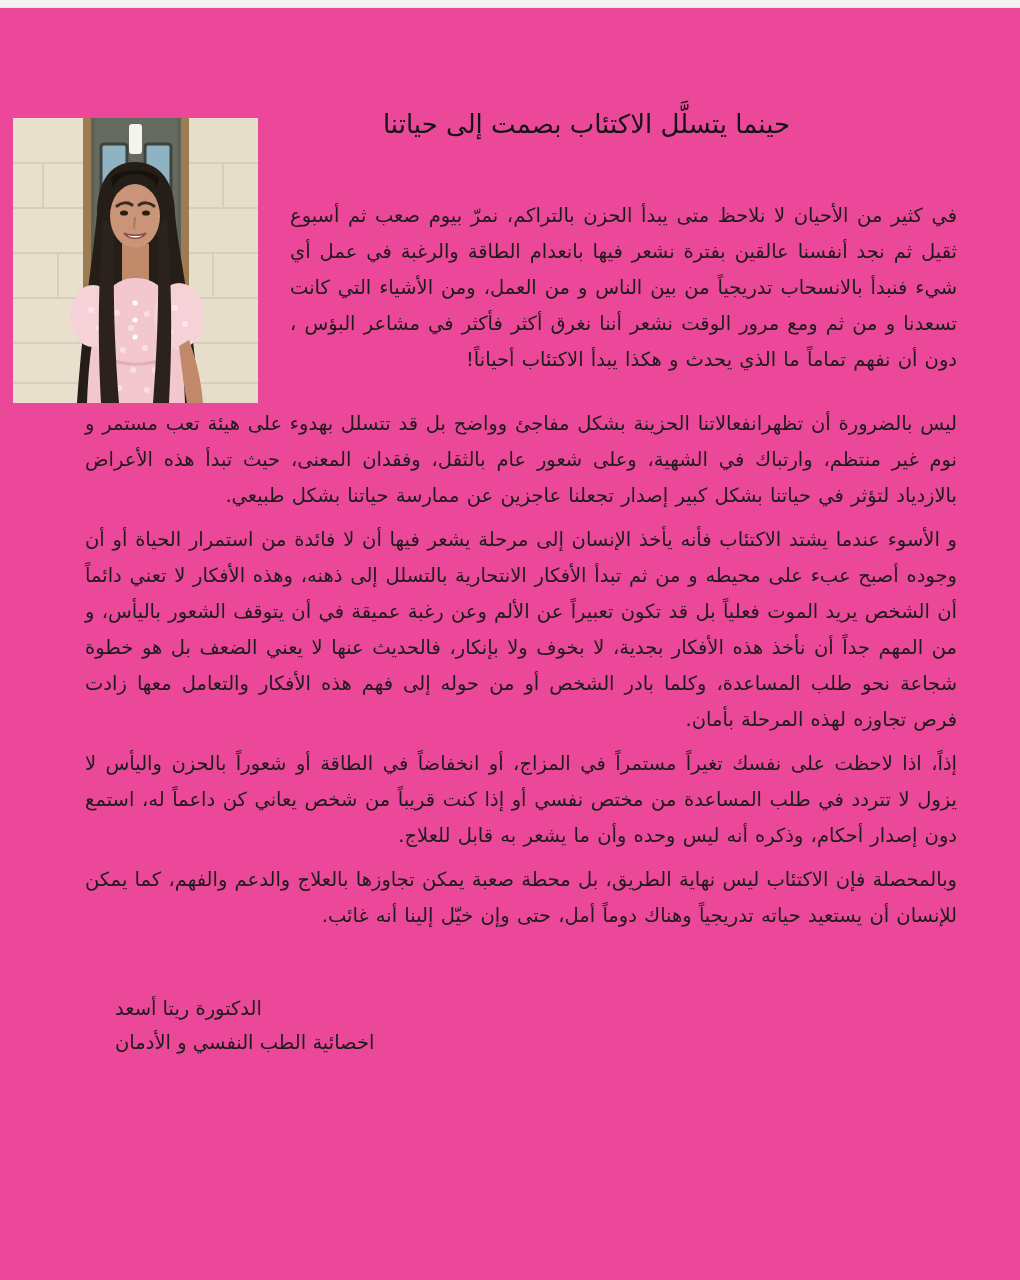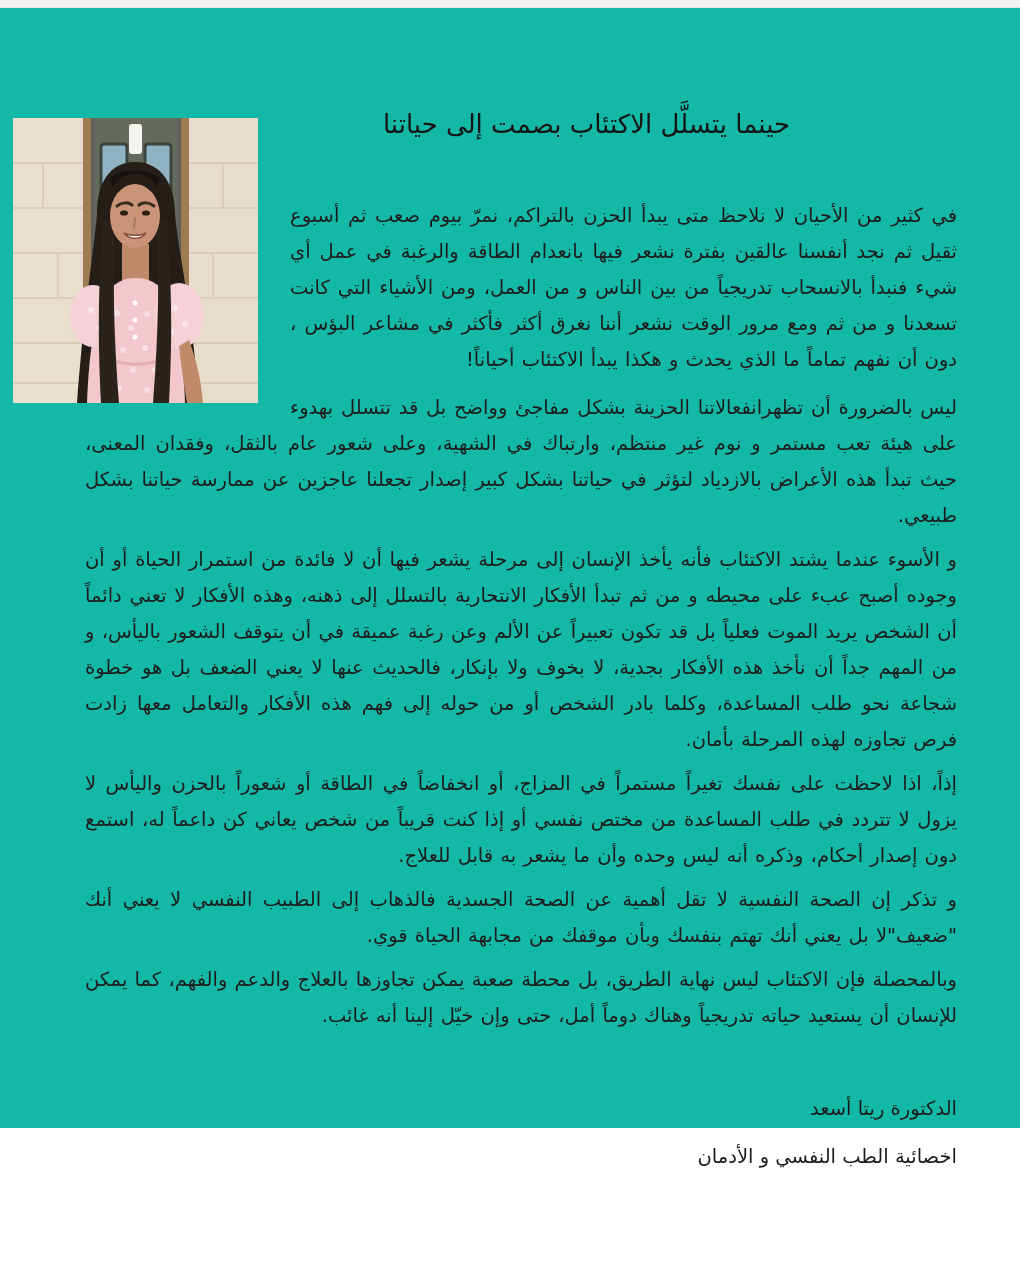--- a/index.html
+++ b/index.html
@@ -3,21 +3,21 @@
 <meta charset="utf-8">
 <style>
   * { box-sizing: border-box; margin: 0; padding: 0; }
   html, body {
     width: 1020px; height: 1280px;
     background: #ffffff;
     font-family: "DejaVu Sans", sans-serif;
     color: #1c1c1c;
     overflow: hidden;
   }
-  .page { position: relative; width: 1020px; height: 1128px; background:#14b8a6; }
+  .page { position: relative; width: 1020px; height: 1280px; background:#ec4899; }
   .top-bar {
     width: 100%; height: 8px;
     background: #f1f2f1;
     border-bottom: 1px solid #e4e5e4;
   }
   .content {
     margin: 0 63px 0 85px;
     direction: rtl;
     font-size: 19.5px;
     line-height: 36px;
@@ -38,29 +38,29 @@
     line-height: 40px;
     transform: translateX(-37px);
     color: #141414;
   }
   p.para {
     text-align: justify;
     text-align-last: right;
     margin: 0 0 8px 0;
     word-spacing: 1px;
   }
-  p.p-first { margin-bottom: 12px; }
+  p.p-first { margin-bottom: 28px; }
   .signature {
     margin-top: 58px;
     direction: rtl;
     text-align: left;
     padding-left: 30px;
     font-size: 19.5px;
   }
-  .signature .sig-line { margin-bottom: 14px; line-height: 34px; text-align: right; }
+  .signature .sig-line { line-height: 34px; }
 </style>
 </head>
 <body>
 
 <div class="page">
   <div class="top-bar"></div>
 
   <div class="content">
 
     <figure class="photo">
@@ -156,21 +156,20 @@
         <path d="M111 115 C116 122 128 122 133 115 C128 118 116 118 111 115 Z" fill="#ffffff" stroke="#8d4f43" stroke-width="1.5"></path>
       </svg>
     </figure>
 
     <h1 class="title">حينما يتسلَّل الاكتئاب بصمت إلى حياتنا</h1>
 
     <p class="para p-first">في كثير من الأحيان لا نلاحظ متى يبدأ الحزن بالتراكم، نمرّ بيوم صعب ثم أسبوع ثقيل ثم نجد أنفسنا عالقين بفترة نشعر فيها بانعدام الطاقة والرغبة في عمل أي شيء فنبدأ بالانسحاب تدريجياً من بين الناس و من العمل، ومن الأشياء التي كانت تسعدنا و من ثم ومع مرور الوقت نشعر أننا نغرق أكثر فأكثر في  مشاعر البؤس ، دون أن نفهم تماماً ما الذي يحدث و هكذا يبدأ الاكتئاب أحياناً!</p>
     <p class="para">ليس بالضرورة أن تظهرانفعالاتنا الحزينة  بشكل مفاجئ وواضح بل قد تتسلل بهدوء على هيئة تعب مستمر و نوم غير منتظم، وارتباك في الشهية، وعلى شعور عام بالثقل، وفقدان المعنى، حيث تبدأ هذه الأعراض بالازدياد لتؤثر في حياتنا بشكل كبير إصدار تجعلنا عاجزين عن ممارسة حياتنا بشكل طبيعي.</p>
     <p class="para">و الأسوء عندما يشتد الاكتئاب فأنه يأخذ الإنسان إلى مرحلة يشعر فيها أن لا فائدة من استمرار الحياة أو أن وجوده أصبح عبء على محيطه و من ثم تبدأ الأفكار الانتحارية بالتسلل إلى ذهنه، وهذه الأفكار لا تعني دائماً أن الشخص يريد الموت فعلياً بل قد تكون تعبيراً عن الألم وعن رغبة عميقة في أن يتوقف الشعور باليأس، و من المهم جداً أن نأخذ هذه الأفكار بجدية، لا بخوف ولا بإنكار، فالحديث عنها لا يعني الضعف بل هو خطوة شجاعة نحو طلب المساعدة، وكلما بادر الشخص أو من حوله إلى فهم هذه الأفكار والتعامل معها زادت فرص تجاوزه لهذه المرحلة بأمان.</p>
     <p class="para">إذاً، اذا لاحظت على نفسك تغيراً مستمراً في المزاج، أو انخفاضاً في الطاقة أو شعوراً بالحزن واليأس لا يزول لا تتردد في طلب المساعدة من مختص نفسي أو إذا كنت قريباً من شخص يعاني كن داعماً له، استمع دون إصدار أحكام، وذكره أنه ليس وحده وأن ما يشعر به قابل للعلاج.</p>
-    <p class="para">و تذكر إن الصحة النفسية لا تقل أهمية عن الصحة الجسدية فالذهاب إلى الطبيب النفسي لا يعني أنك "ضعيف"لا بل يعني أنك تهتم بنفسك وبأن موقفك من مجابهة الحياة قوي.</p>
     <p class="para">وبالمحصلة فإن الاكتئاب ليس نهاية الطريق، بل محطة صعبة يمكن تجاوزها بالعلاج والدعم والفهم، كما يمكن للإنسان أن يستعيد حياته تدريجياً وهناك دوماً أمل، حتى وإن خيّل إلينا أنه غائب.</p>
 
     <div class="signature">
       <div class="sig-line">الدكتورة ريتا أسعد</div>
       <div class="sig-line">اخصائية الطب النفسي و الأدمان</div>
     </div>
 
   </div>
 </div>
 

